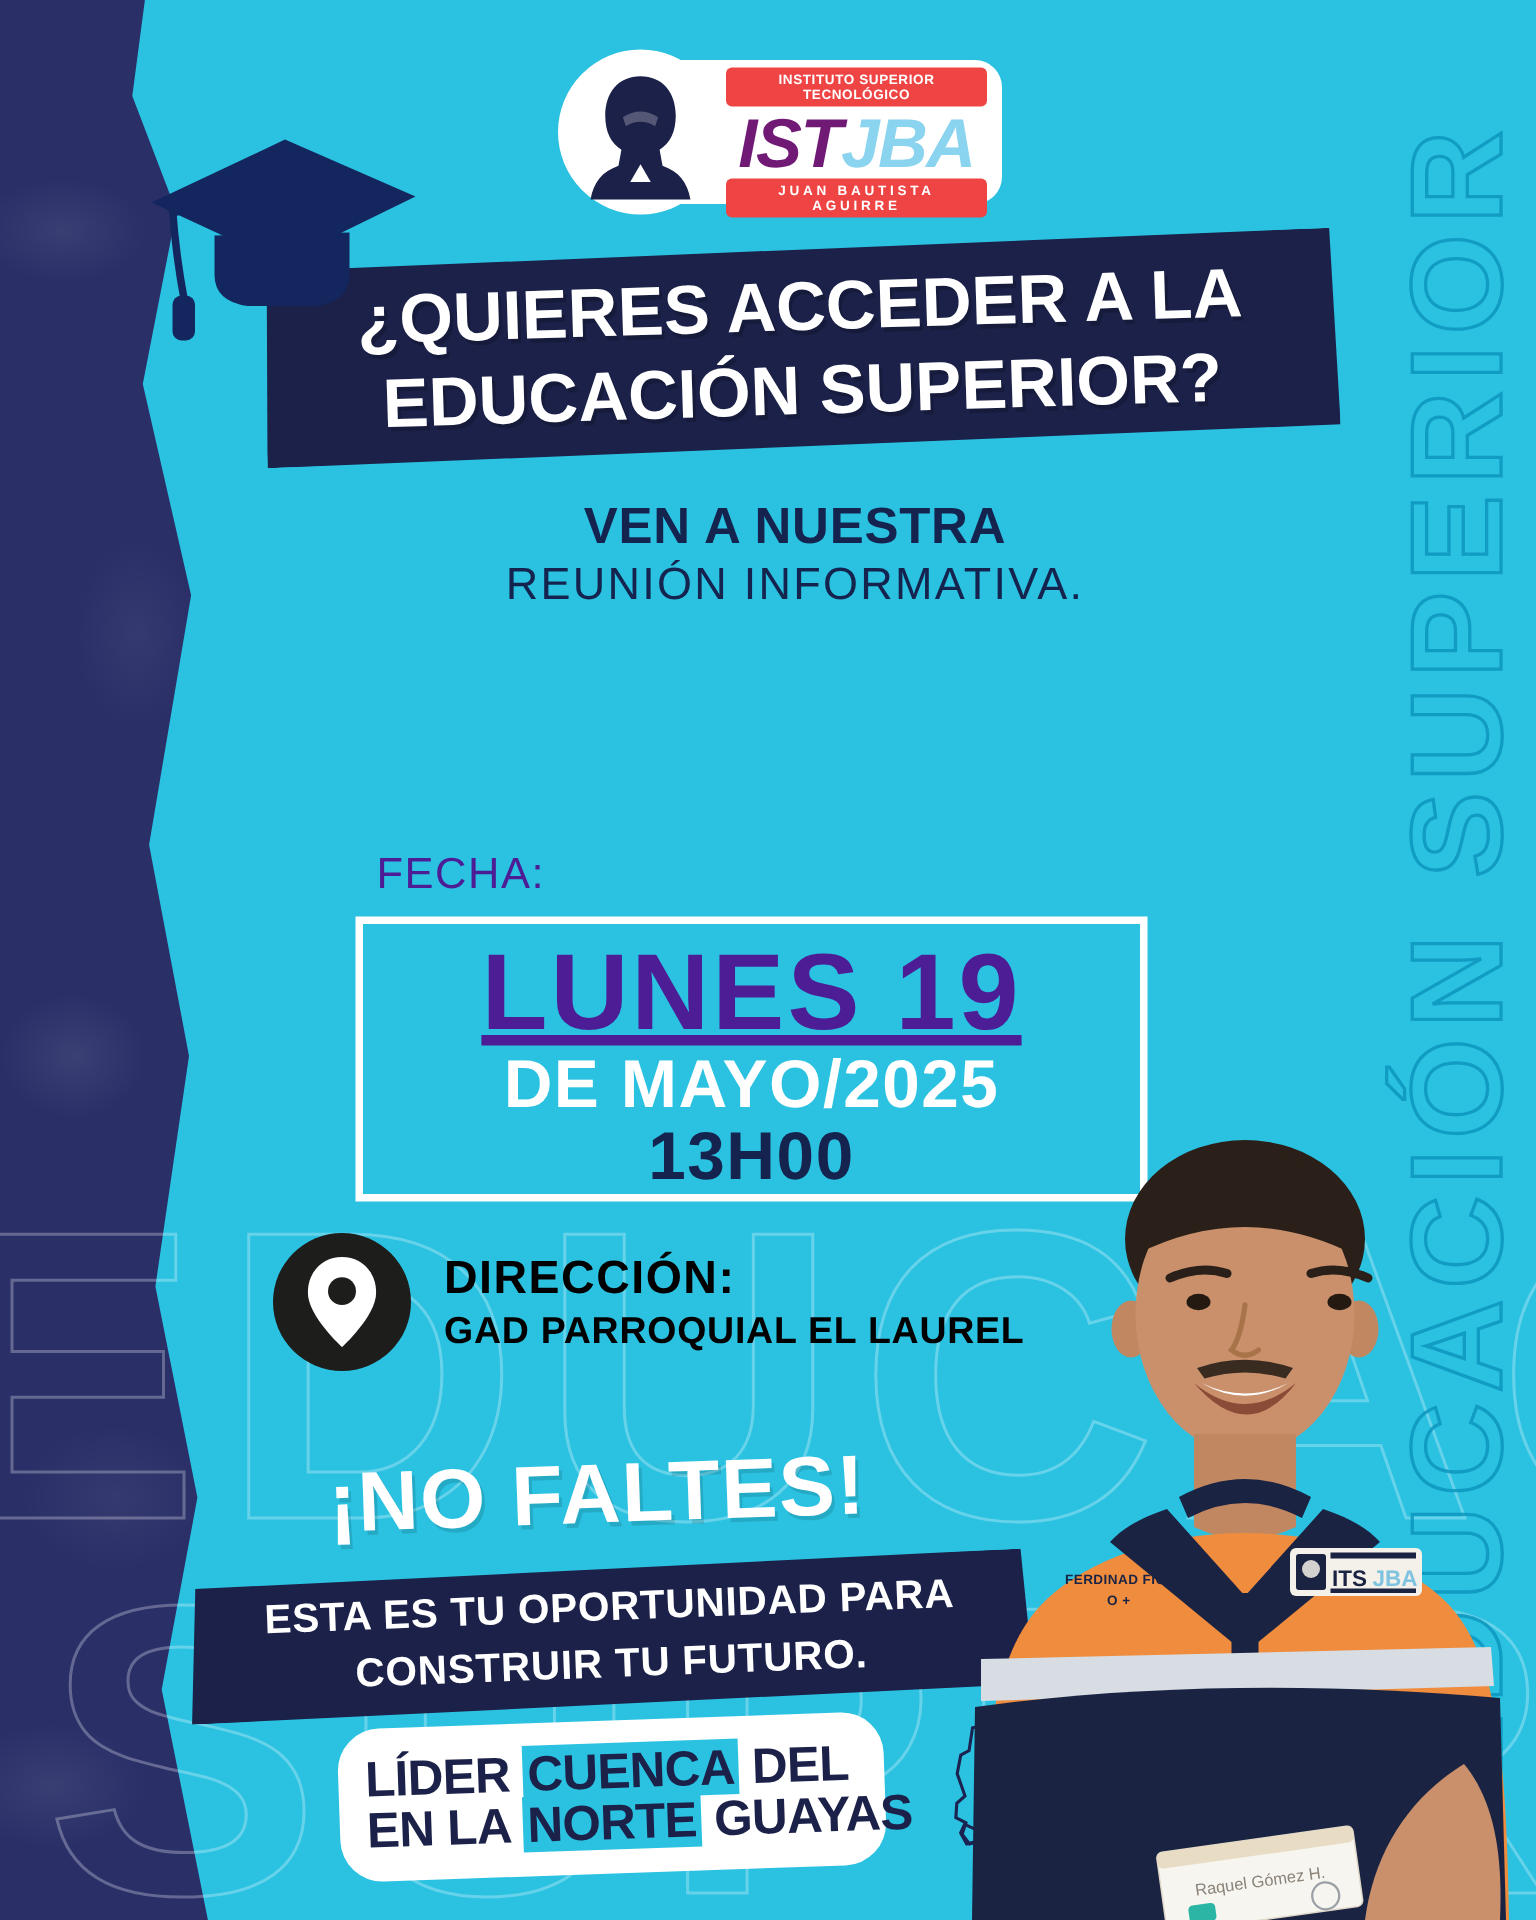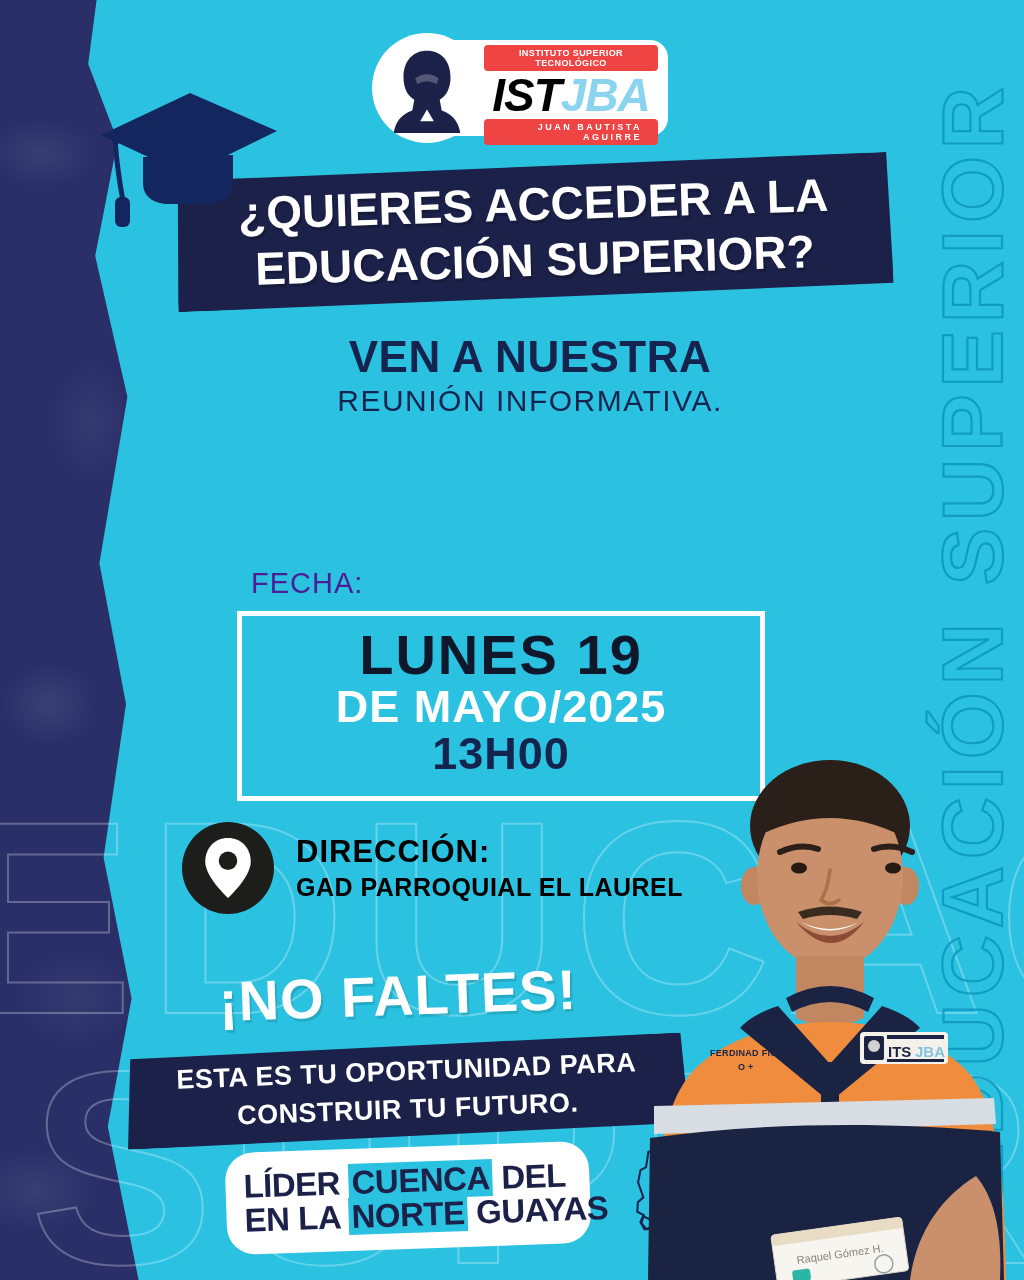--- a/index.html
+++ b/index.html
@@ -37,54 +37,54 @@
     pointer-events:none;
   }
   
   .logo{position:absolute;left:372px;top:33px;width:296px;height:110px;z-index:6;}
   .logo .blob-rect{position:absolute;left:42px;top:7px;width:254px;height:96px;background:#fff;border-radius:18px;}
   .logo .blob-circle{position:absolute;left:0;top:0;width:110px;height:110px;border-radius:50%;background:#fff;}
   .logo .portrait{position:absolute;left:8px;top:8px;width:94px;height:94px;}
   .logo .bars{position:absolute;left:112px;top:12px;width:174px;text-align:center;}
   .logo .bar{background:#ef4444;color:#fff;font-weight:bold;border-radius:4px;padding:3px 16px;}
   .logo .bar.top{font-size:9px;letter-spacing:.4px;}
-  .logo .bar.bottom{font-size:9px;letter-spacing:2.5px;text-align:right;}
+  .logo .bar.bottom{font-size:9px;letter-spacing:2.5px;}
   .logo .acronym{font-size:46px;line-height:48px;font-weight:bold;font-style:italic;letter-spacing:-1px;}
-  .logo .acronym .ist{color:#000000;}
+  .logo .acronym .ist{color:#701a75;}
   .logo .acronym .jba{color:#8AD4EF;}
   
   .grad-cap{position:absolute;left:93px;top:83px;width:190px;height:150px;z-index:6;}
   
   .headline{
     position:absolute;left:176px;top:163px;width:716px;height:138px;z-index:5;
     background:#1B2148;transform:rotate(-1.8deg);
     display:flex;flex-direction:column;align-items:center;justify-content:center;
     clip-path:polygon(0.5% 5%,99.5% 0,100% 95%,0 100%);
   }
   .headline div{
     color:#fff;font-size:46px;font-weight:bold;line-height:1.22;letter-spacing:0;
     text-shadow:2px 3px 0 rgba(0,0,0,.18);
   }
   
   .subheadline{position:absolute;left:172px;top:332px;width:716px;text-align:center;z-index:5;color:#14244E;}
-  .subheadline .big{font-size:44px;font-weight:bold;letter-spacing:.5px;}
+  .subheadline .big{font-size:34px;font-weight:bold;letter-spacing:.5px;}
   .subheadline .small{font-size:30px;font-weight:normal;letter-spacing:1.5px;margin-top:2px;}
   
   .info-box{
     position:absolute;left:180px;top:428px;width:700px;height:124px;background:#fff;z-index:5;
     display:flex;flex-direction:column;align-items:center;justify-content:center;
     color:#14244E;font-size:27.5px;line-height:1.4;text-align:center;
   }
   
   .fecha-label{position:absolute;left:251px;top:567px;z-index:5;color:#4c1d95;font-size:29px;font-weight:normal;letter-spacing:1px;}
   .date-box{
     position:absolute;left:237px;top:611px;width:528px;height:190px;z-index:5;
     border:5px solid #fff;box-sizing:border-box;text-align:center;padding-top:10px;
   }
-  .date-box .day{font-size:56px;font-weight:bold;color:#0f172a;line-height:1.02;letter-spacing:2px;}
+  .date-box .day{font-size:72px;font-weight:bold;color:#4c1d95;line-height:1.02;letter-spacing:2px;text-decoration:underline;}
   .date-box .month{font-size:45px;font-weight:bold;color:#fff;line-height:1.05;letter-spacing:1px;}
   .date-box .time{font-size:45px;font-weight:bold;color:#14244E;line-height:1.05;letter-spacing:1px;}
   
   .address-row{position:absolute;left:182px;top:822px;z-index:5;display:flex;align-items:center;}
   .pin-badge{width:92px;height:92px;border-radius:50%;background:#1D1D1B;display:flex;align-items:center;justify-content:center;}
   .address-text{margin-left:22px;color:#000000;}
   .address-text .label{font-size:31px;font-weight:bold;letter-spacing:1px;}
   .address-text .value{font-size:25px;font-weight:bold;letter-spacing:.5px;margin-top:3px;}
   
   .cta{

